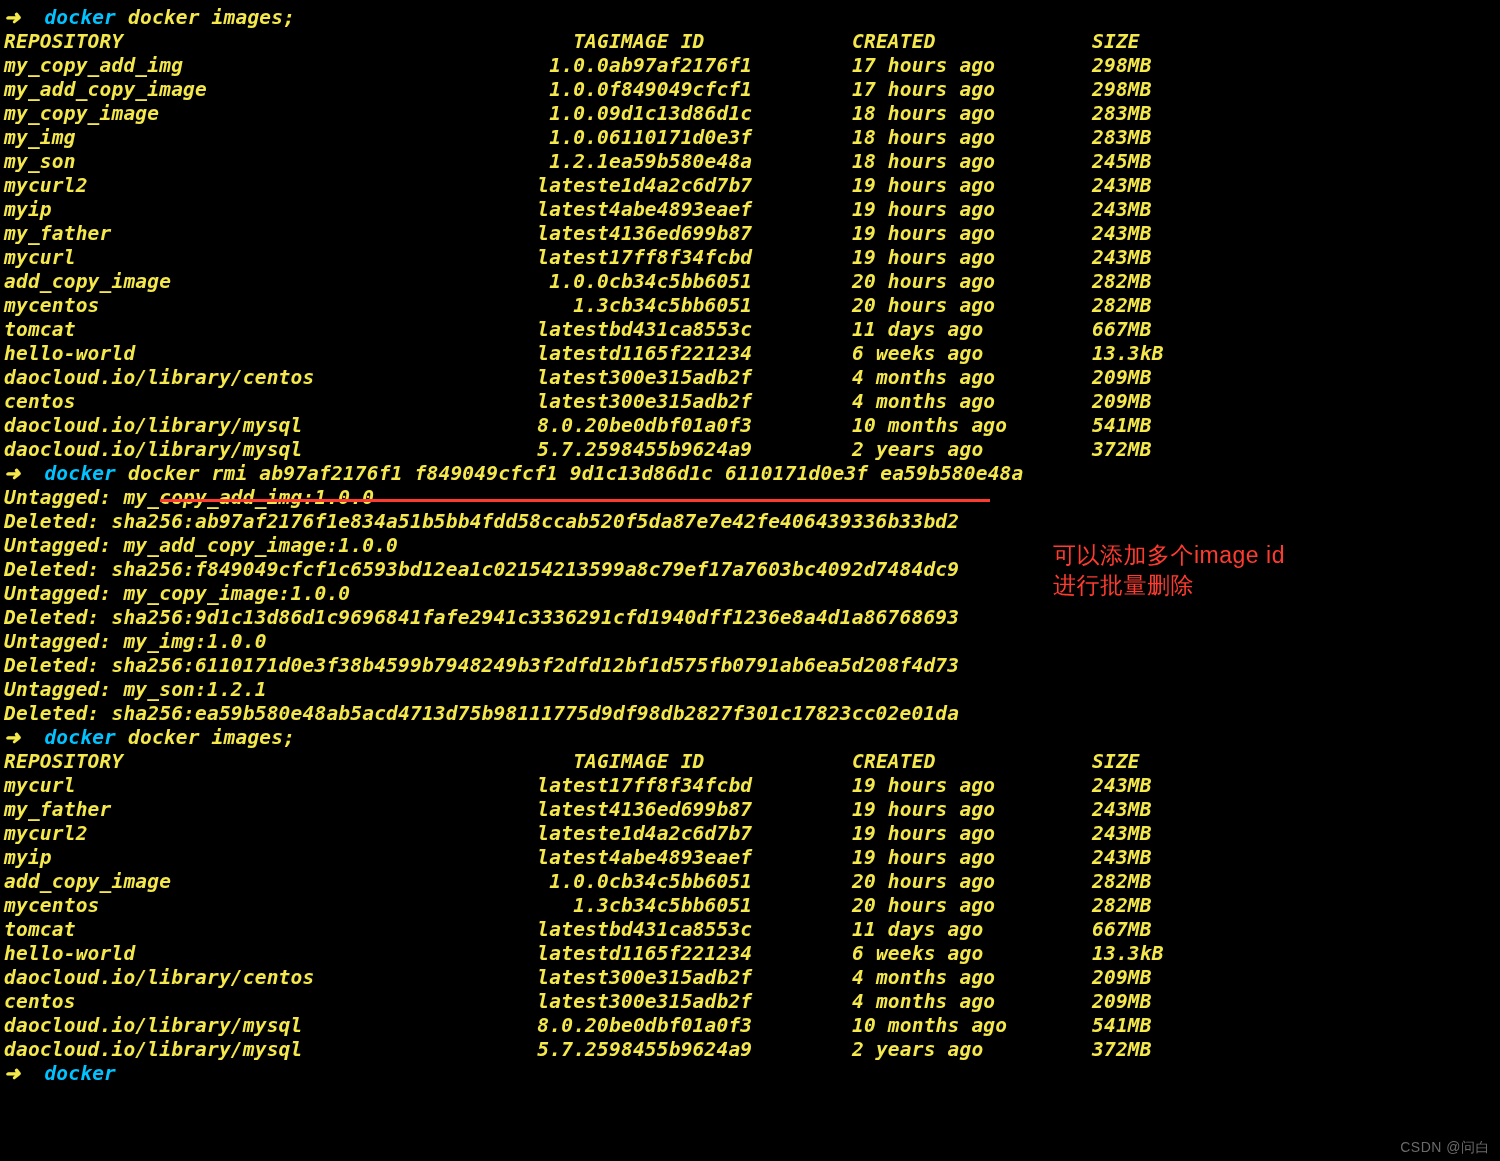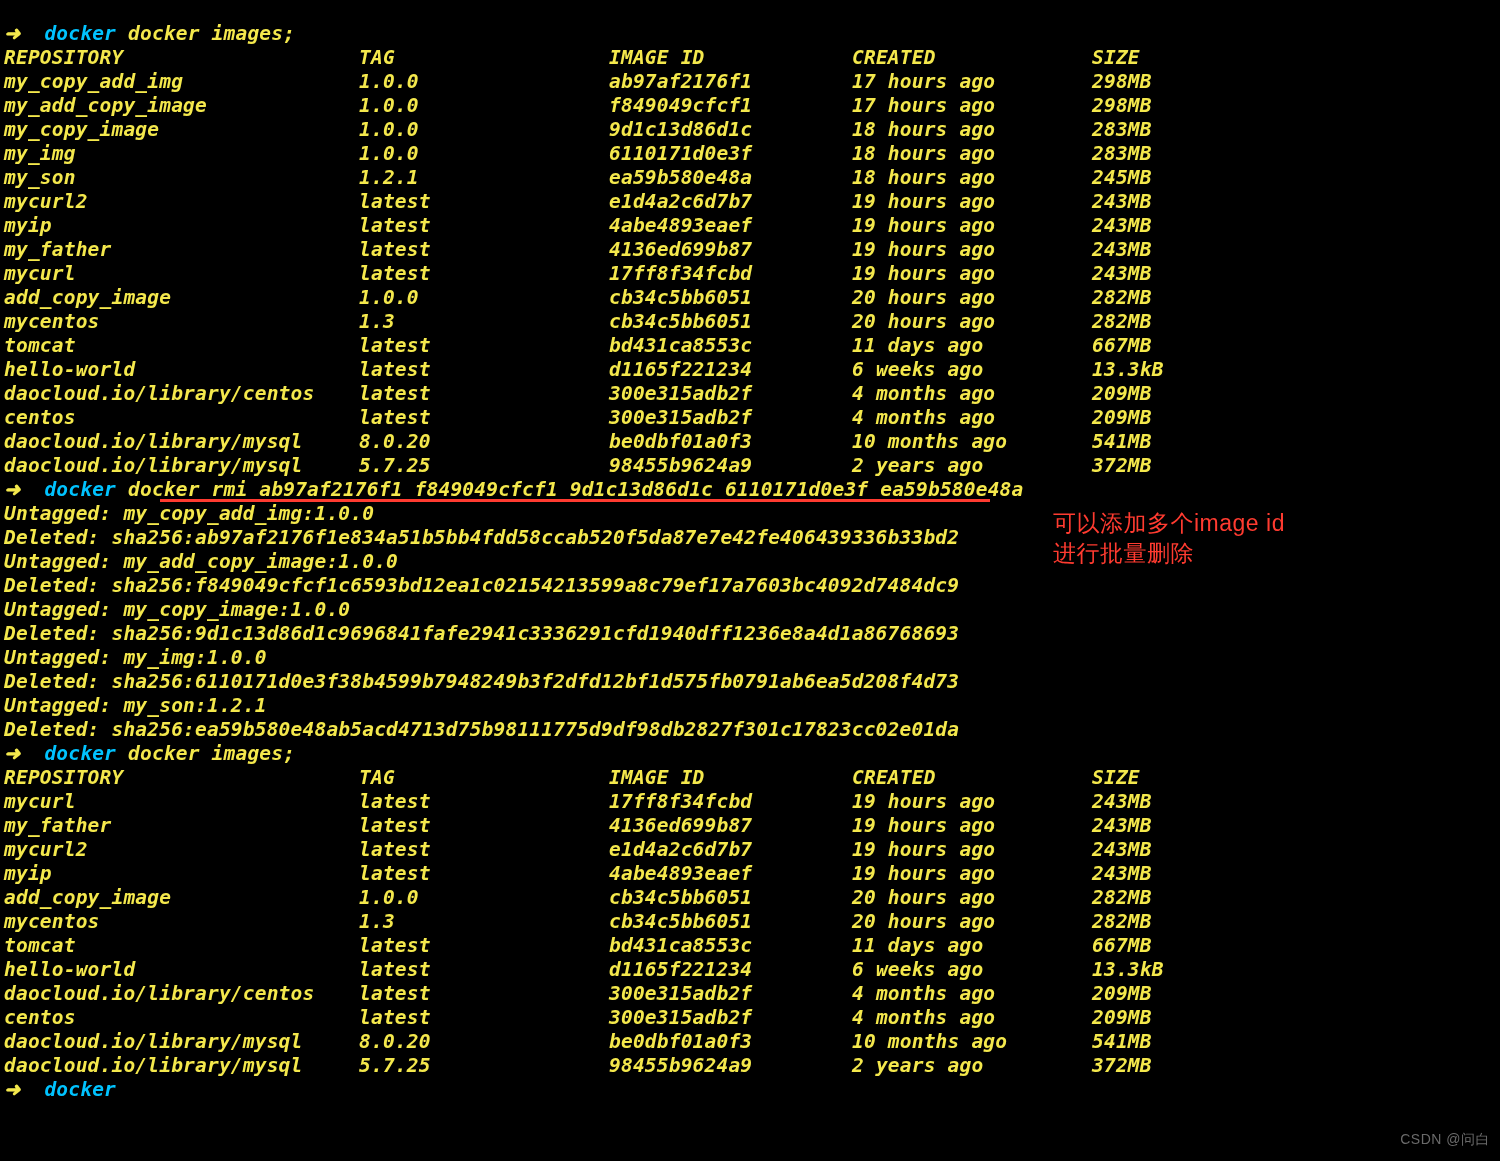--- a/index.html
+++ b/index.html
@@ -14,28 +14,27 @@
     font-family: "Menlo", "Consolas", "DejaVu Sans Mono", monospace;
     font-weight: bold;
     font-style: italic;
     font-size: 19.5px;
     line-height: 24px;
     color: #f4e84c;
     white-space: pre;
     padding: 6px 0 0 4px;
     position: relative;
     letter-spacing: 0.2px;
-    margin-top: 16px;
   }
   .arrow { color: #f4e84c; }
   .prompt { color: #00c3ff; }
   .cmd   { color: #f4e84c; }
   .row span { display: inline-block; }
   .c-repo { width: 355px; font-style: italic; }
-  .c-tag  { width: 250px; }
+  .c-tag  { width: 250px; text-align: right; }
   .c-id   { width: 243px; }
   .c-cre  { width: 240px; }
   .c-size { }
   .annot {
     position: absolute;
     color: #ff3b30;
     font-style: normal;
     font-weight: 500;
     font-family: "PingFang SC", "Hiragino Sans GB", "Microsoft YaHei", sans-serif;
     font-size: 23px;
@@ -43,34 +42,34 @@
     letter-spacing: 0.5px;
   }
   .underline {
     position: absolute;
     height: 2.5px;
     background: #ff3b30;
   }
   .watermark {
     position: absolute;
     right: 10px;
-    bottom: 12px;
+    bottom: 4px;
     color: #6a6a6a;
     font-style: normal;
     font-weight: 400;
     font-family: "PingFang SC", "Microsoft YaHei", sans-serif;
     font-size: 14px;
     letter-spacing: 0.5px;
   }
 </style>
 </head>
 <body>
 
 <div class="terminal" id="term"><div class="row"><span class="arrow">➜  </span><span class="prompt">docker</span><span class="cmd"> docker images;</span></div><div class="row"><span class="c-repo">REPOSITORY</span><span class="c-tag">TAG</span><span class="c-id">IMAGE ID</span><span class="c-cre">CREATED</span><span class="c-size">SIZE</span></div><div class="row"><span class="c-repo">my_copy_add_img</span><span class="c-tag">1.0.0</span><span class="c-id">ab97af2176f1</span><span class="c-cre">17 hours ago</span><span class="c-size">298MB</span></div><div class="row"><span class="c-repo">my_add_copy_image</span><span class="c-tag">1.0.0</span><span class="c-id">f849049cfcf1</span><span class="c-cre">17 hours ago</span><span class="c-size">298MB</span></div><div class="row"><span class="c-repo">my_copy_image</span><span class="c-tag">1.0.0</span><span class="c-id">9d1c13d86d1c</span><span class="c-cre">18 hours ago</span><span class="c-size">283MB</span></div><div class="row"><span class="c-repo">my_img</span><span class="c-tag">1.0.0</span><span class="c-id">6110171d0e3f</span><span class="c-cre">18 hours ago</span><span class="c-size">283MB</span></div><div class="row"><span class="c-repo">my_son</span><span class="c-tag">1.2.1</span><span class="c-id">ea59b580e48a</span><span class="c-cre">18 hours ago</span><span class="c-size">245MB</span></div><div class="row"><span class="c-repo">mycurl2</span><span class="c-tag">latest</span><span class="c-id">e1d4a2c6d7b7</span><span class="c-cre">19 hours ago</span><span class="c-size">243MB</span></div><div class="row"><span class="c-repo">myip</span><span class="c-tag">latest</span><span class="c-id">4abe4893eaef</span><span class="c-cre">19 hours ago</span><span class="c-size">243MB</span></div><div class="row"><span class="c-repo">my_father</span><span class="c-tag">latest</span><span class="c-id">4136ed699b87</span><span class="c-cre">19 hours ago</span><span class="c-size">243MB</span></div><div class="row"><span class="c-repo">mycurl</span><span class="c-tag">latest</span><span class="c-id">17ff8f34fcbd</span><span class="c-cre">19 hours ago</span><span class="c-size">243MB</span></div><div class="row"><span class="c-repo">add_copy_image</span><span class="c-tag">1.0.0</span><span class="c-id">cb34c5bb6051</span><span class="c-cre">20 hours ago</span><span class="c-size">282MB</span></div><div class="row"><span class="c-repo">mycentos</span><span class="c-tag">1.3</span><span class="c-id">cb34c5bb6051</span><span class="c-cre">20 hours ago</span><span class="c-size">282MB</span></div><div class="row"><span class="c-repo">tomcat</span><span class="c-tag">latest</span><span class="c-id">bd431ca8553c</span><span class="c-cre">11 days ago</span><span class="c-size">667MB</span></div><div class="row"><span class="c-repo">hello-world</span><span class="c-tag">latest</span><span class="c-id">d1165f221234</span><span class="c-cre">6 weeks ago</span><span class="c-size">13.3kB</span></div><div class="row"><span class="c-repo">daocloud.io/library/centos</span><span class="c-tag">latest</span><span class="c-id">300e315adb2f</span><span class="c-cre">4 months ago</span><span class="c-size">209MB</span></div><div class="row"><span class="c-repo">centos</span><span class="c-tag">latest</span><span class="c-id">300e315adb2f</span><span class="c-cre">4 months ago</span><span class="c-size">209MB</span></div><div class="row"><span class="c-repo">daocloud.io/library/mysql</span><span class="c-tag">8.0.20</span><span class="c-id">be0dbf01a0f3</span><span class="c-cre">10 months ago</span><span class="c-size">541MB</span></div><div class="row"><span class="c-repo">daocloud.io/library/mysql</span><span class="c-tag">5.7.25</span><span class="c-id">98455b9624a9</span><span class="c-cre">2 years ago</span><span class="c-size">372MB</span></div><div class="row"><span class="arrow">➜  </span><span class="prompt">docker</span><span class="cmd"> docker rmi ab97af2176f1 f849049cfcf1 9d1c13d86d1c 6110171d0e3f ea59b580e48a</span></div><div>Untagged: my_copy_add_img:1.0.0</div><div>Deleted: sha256:ab97af2176f1e834a51b5bb4fdd58ccab520f5da87e7e42fe406439336b33bd2</div><div>Untagged: my_add_copy_image:1.0.0</div><div>Deleted: sha256:f849049cfcf1c6593bd12ea1c02154213599a8c79ef17a7603bc4092d7484dc9</div><div>Untagged: my_copy_image:1.0.0</div><div>Deleted: sha256:9d1c13d86d1c9696841fafe2941c3336291cfd1940dff1236e8a4d1a86768693</div><div>Untagged: my_img:1.0.0</div><div>Deleted: sha256:6110171d0e3f38b4599b7948249b3f2dfd12bf1d575fb0791ab6ea5d208f4d73</div><div>Untagged: my_son:1.2.1</div><div>Deleted: sha256:ea59b580e48ab5acd4713d75b98111775d9df98db2827f301c17823cc02e01da</div><div class="row"><span class="arrow">➜  </span><span class="prompt">docker</span><span class="cmd"> docker images;</span></div><div class="row"><span class="c-repo">REPOSITORY</span><span class="c-tag">TAG</span><span class="c-id">IMAGE ID</span><span class="c-cre">CREATED</span><span class="c-size">SIZE</span></div><div class="row"><span class="c-repo">mycurl</span><span class="c-tag">latest</span><span class="c-id">17ff8f34fcbd</span><span class="c-cre">19 hours ago</span><span class="c-size">243MB</span></div><div class="row"><span class="c-repo">my_father</span><span class="c-tag">latest</span><span class="c-id">4136ed699b87</span><span class="c-cre">19 hours ago</span><span class="c-size">243MB</span></div><div class="row"><span class="c-repo">mycurl2</span><span class="c-tag">latest</span><span class="c-id">e1d4a2c6d7b7</span><span class="c-cre">19 hours ago</span><span class="c-size">243MB</span></div><div class="row"><span class="c-repo">myip</span><span class="c-tag">latest</span><span class="c-id">4abe4893eaef</span><span class="c-cre">19 hours ago</span><span class="c-size">243MB</span></div><div class="row"><span class="c-repo">add_copy_image</span><span class="c-tag">1.0.0</span><span class="c-id">cb34c5bb6051</span><span class="c-cre">20 hours ago</span><span class="c-size">282MB</span></div><div class="row"><span class="c-repo">mycentos</span><span class="c-tag">1.3</span><span class="c-id">cb34c5bb6051</span><span class="c-cre">20 hours ago</span><span class="c-size">282MB</span></div><div class="row"><span class="c-repo">tomcat</span><span class="c-tag">latest</span><span class="c-id">bd431ca8553c</span><span class="c-cre">11 days ago</span><span class="c-size">667MB</span></div><div class="row"><span class="c-repo">hello-world</span><span class="c-tag">latest</span><span class="c-id">d1165f221234</span><span class="c-cre">6 weeks ago</span><span class="c-size">13.3kB</span></div><div class="row"><span class="c-repo">daocloud.io/library/centos</span><span class="c-tag">latest</span><span class="c-id">300e315adb2f</span><span class="c-cre">4 months ago</span><span class="c-size">209MB</span></div><div class="row"><span class="c-repo">centos</span><span class="c-tag">latest</span><span class="c-id">300e315adb2f</span><span class="c-cre">4 months ago</span><span class="c-size">209MB</span></div><div class="row"><span class="c-repo">daocloud.io/library/mysql</span><span class="c-tag">8.0.20</span><span class="c-id">be0dbf01a0f3</span><span class="c-cre">10 months ago</span><span class="c-size">541MB</span></div><div class="row"><span class="c-repo">daocloud.io/library/mysql</span><span class="c-tag">5.7.25</span><span class="c-id">98455b9624a9</span><span class="c-cre">2 years ago</span><span class="c-size">372MB</span></div><div class="row"><span class="arrow">➜  </span><span class="prompt">docker</span><span class="cmd"> </span></div></div>
 
-<div class="annot" style="left:1053px; top:508px;">
+<div class="annot" style="left:1053px; top:540px;">
   <div>可以添加多个image id</div>
   <div>进行批量删除</div>
 </div>
 
 <div class="underline" style="left:160px; top:499px; width:830px;"></div>
 
 <div class="watermark">CSDN @问白</div>
 
 </body></html>

